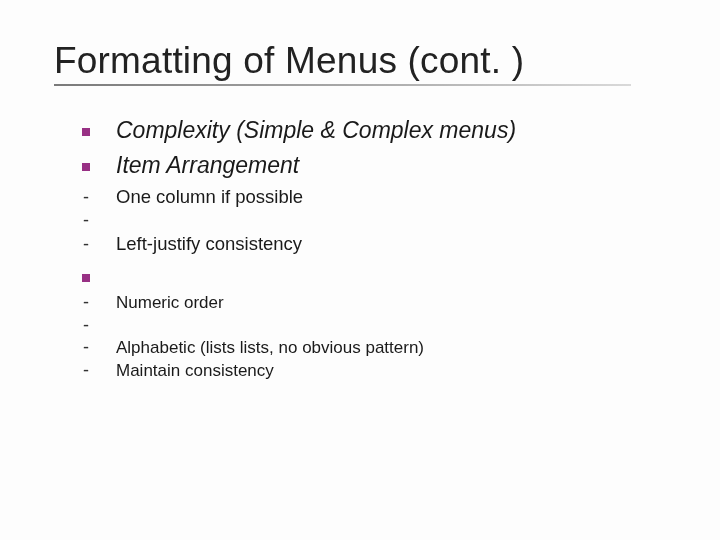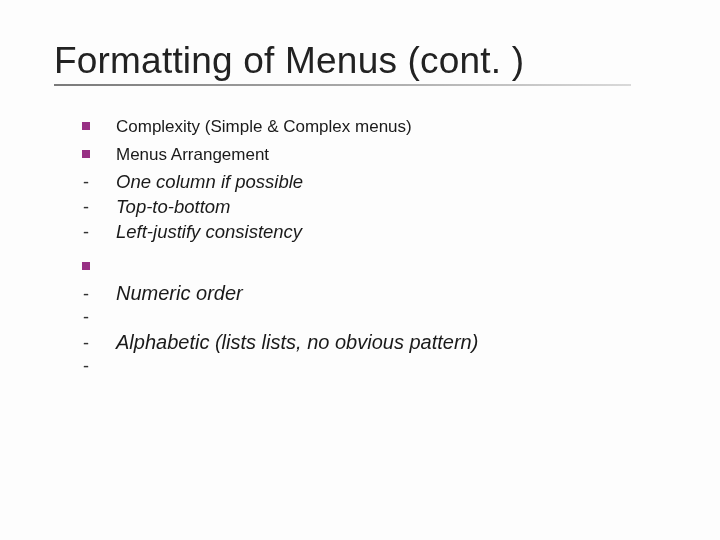--- a/index.html
+++ b/index.html
@@ -63,60 +63,59 @@
     height: 8px;
     background: #983084;
     position: relative;
     top: -2px;
   }
   .dash {
     font-size: 18px;
     color: #333;
   }
   .txt1 {
-    font-size: 17px;
+    font-size: 23px;
     line-height: 1.28;
+    font-style: italic;
   }
   .txt2 {
     font-size: 18.5px;
     line-height: 1.3;
-    font-style: italic;
   }
   .ordering-block { margin-top: 6px; }
-  .ordering-sub .txt2 { font-size: 20px; }
+  .ordering-sub .txt2 { font-size: 17px; }
 </style>
 </head>
 <body>
 
 <div class="slide">
 
   <div class="title-wrap">
     <div class="title">Formatting of Menus (cont. )</div>
     <div class="rule"></div>
   </div>
 
   <div class="body">
 
     <div class="row lvl1">
       <div class="bullet-col"><span class="sq"></span></div>
       <div class="txt1">Complexity (Simple &amp; Complex menus)</div>
     </div>
 
     <div class="row lvl1">
       <div class="bullet-col"><span class="sq"></span></div>
-      <div class="txt1">Menus Arrangement</div>
+      <div class="txt1">Item Arrangement</div>
     </div>
 
     <div class="row lvl2">
       <div class="bullet-col"><span class="dash">-</span></div>
       <div class="txt2">One column if possible</div>
     </div>
     <div class="row lvl2">
       <div class="bullet-col"><span class="dash">-</span></div>
-      <div class="txt2">Top-to-bottom</div>
     </div>
     <div class="row lvl2">
       <div class="bullet-col"><span class="dash">-</span></div>
       <div class="txt2">Left-justify consistency</div>
     </div>
 
     <div class="gap"></div>
 
     <div class="row lvl1 ordering-block">
       <div class="bullet-col"><span class="sq"></span></div>
@@ -128,16 +127,17 @@
     </div>
     <div class="row lvl2 ordering-sub">
       <div class="bullet-col"><span class="dash">-</span></div>
     </div>
     <div class="row lvl2 ordering-sub">
       <div class="bullet-col"><span class="dash">-</span></div>
       <div class="txt2">Alphabetic (lists lists, no obvious pattern)</div>
     </div>
     <div class="row lvl2 ordering-sub">
       <div class="bullet-col"><span class="dash">-</span></div>
+      <div class="txt2">Maintain consistency</div>
     </div>
 
   </div>
 </div>
 
 </body></html>

